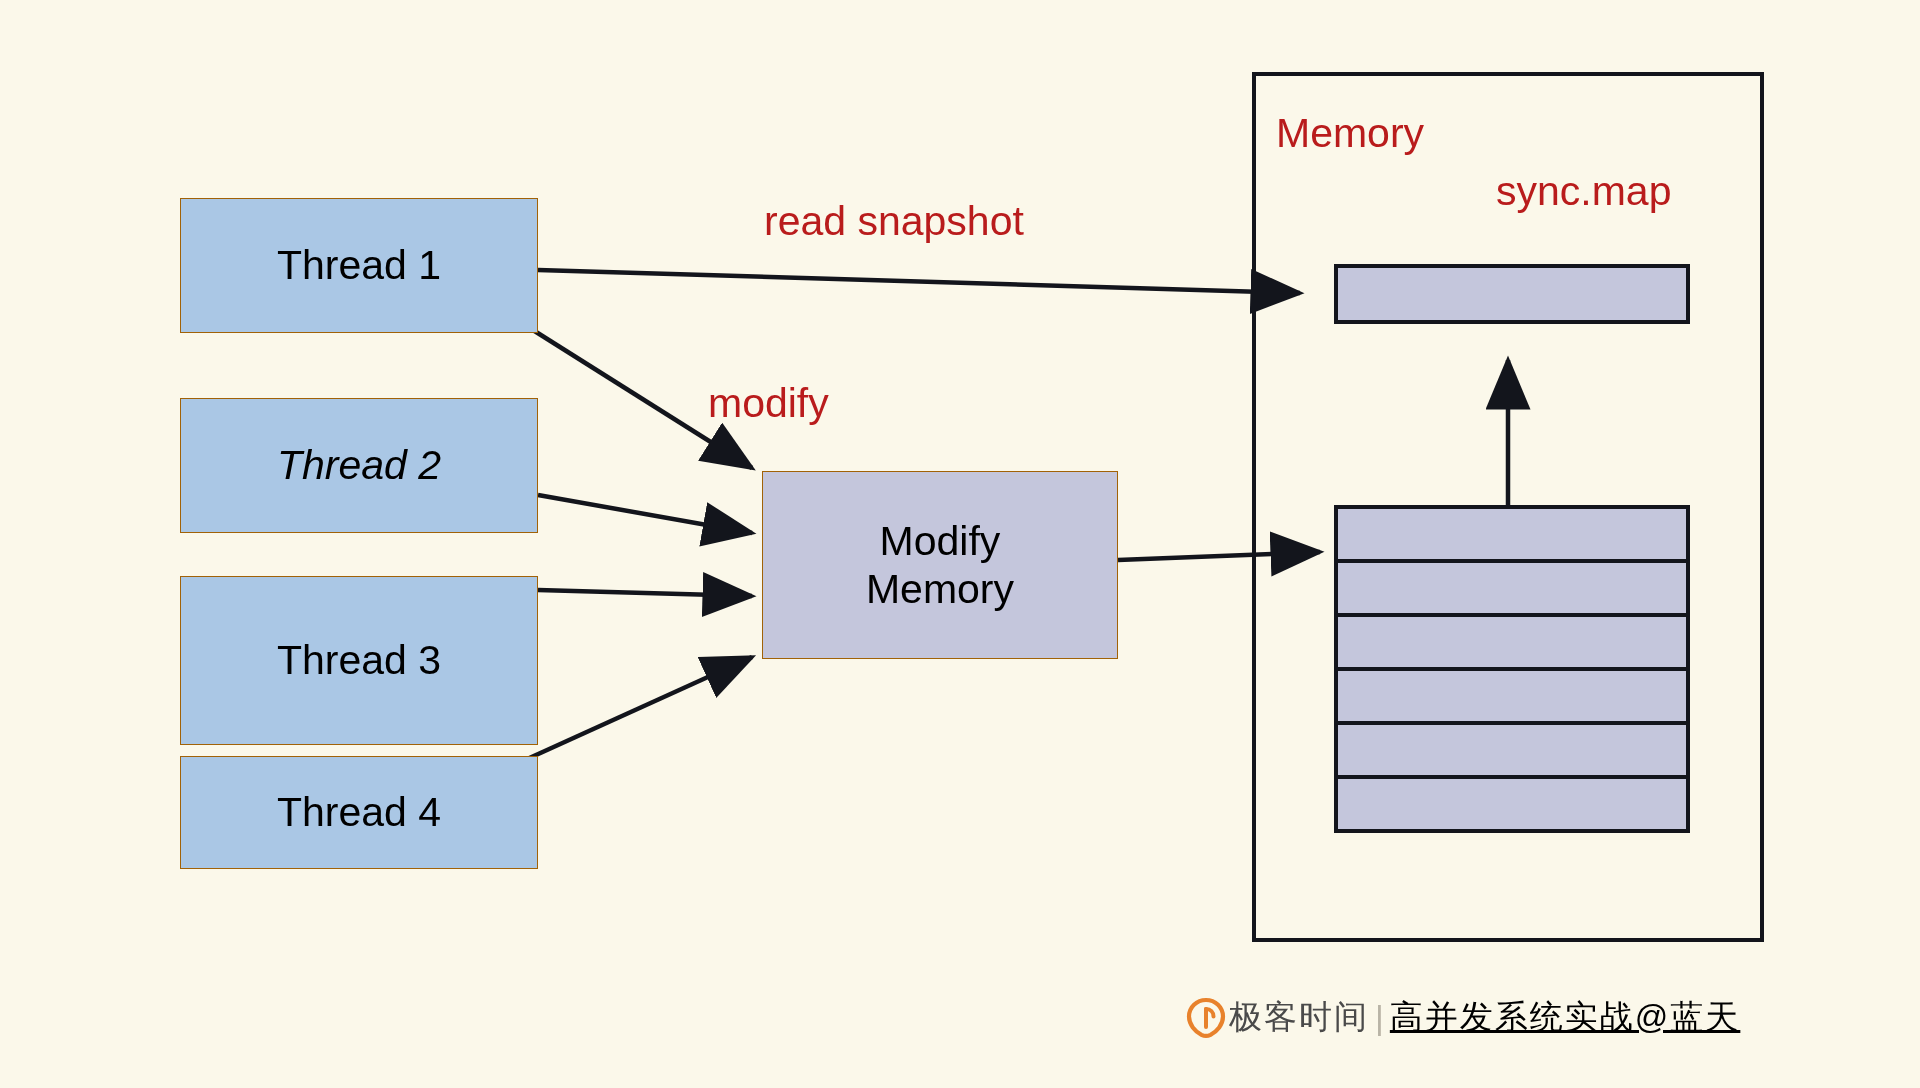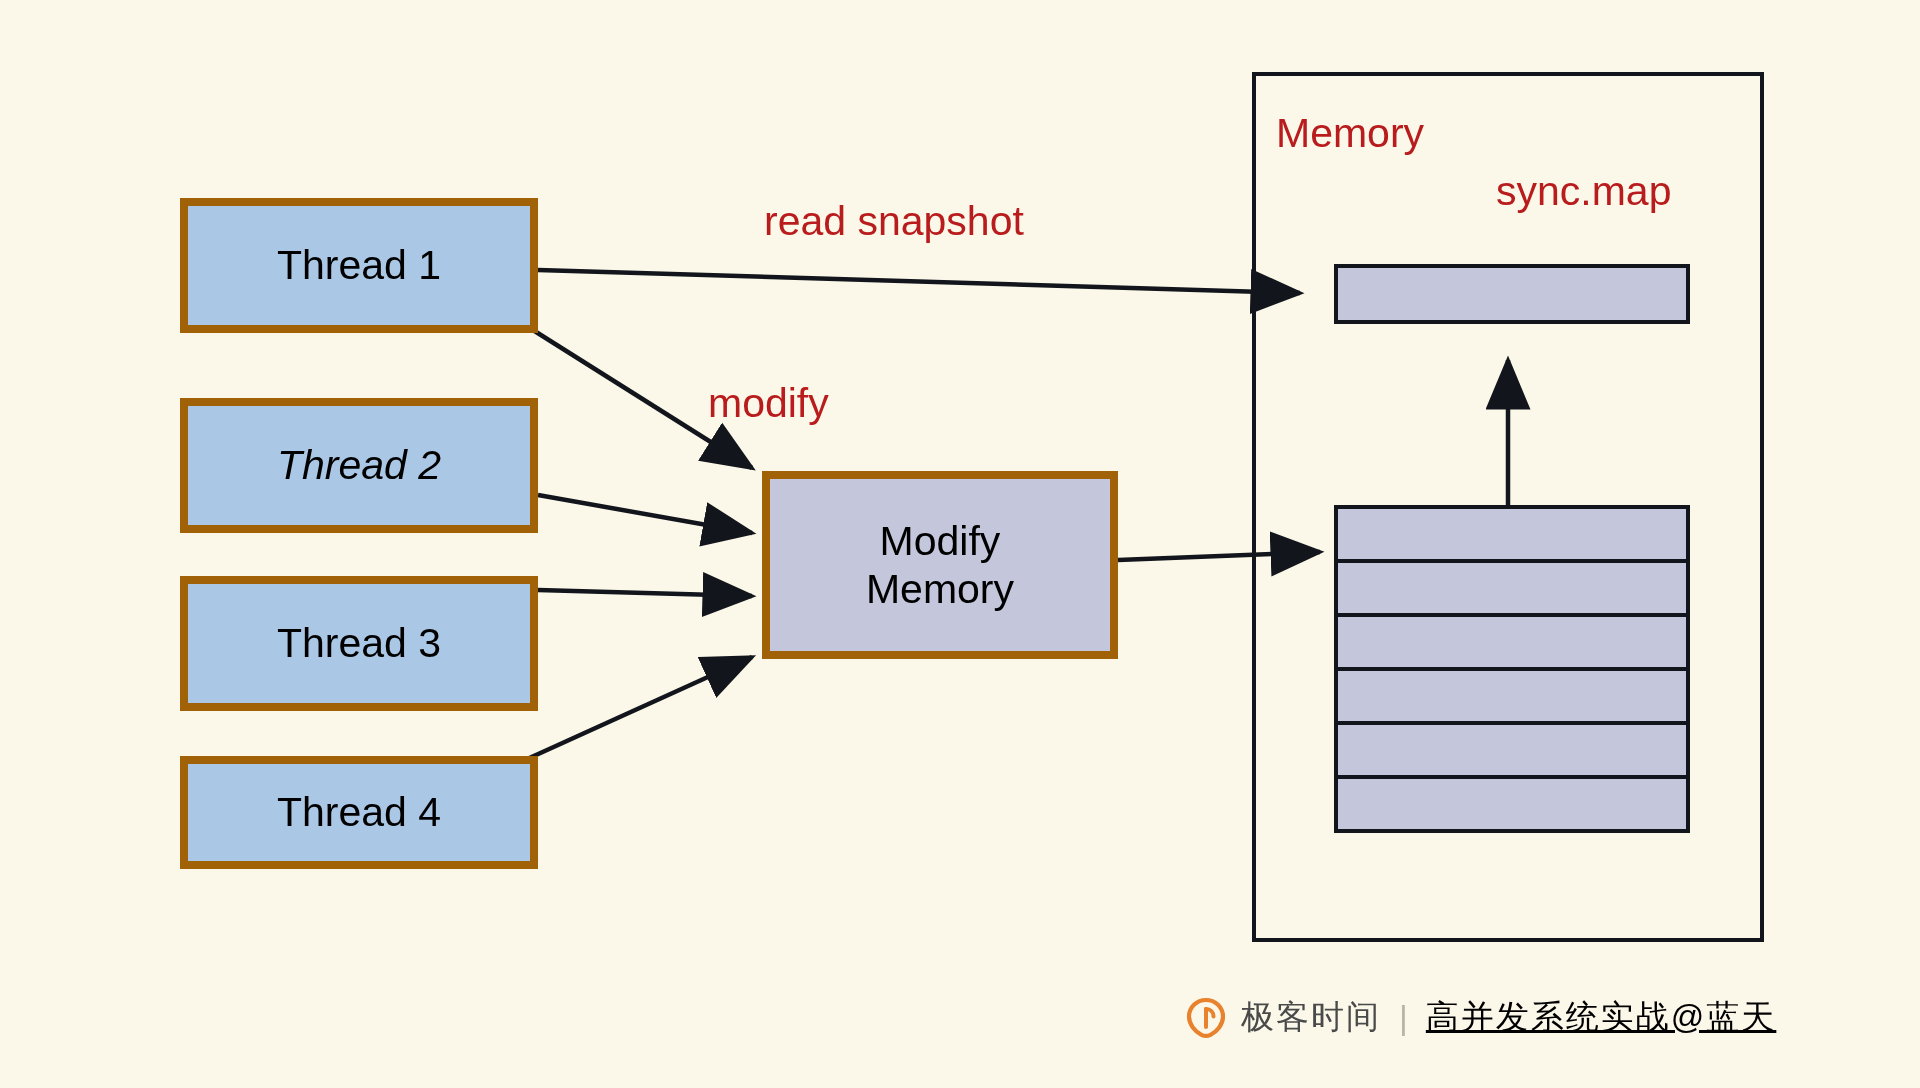--- a/index.html
+++ b/index.html
@@ -19,21 +19,21 @@
     position: absolute;
     left: 0;
     top: 0;
     width: 1920px;
     height: 1088px;
     pointer-events: none;
   }
   .node {
     position: absolute;
     box-sizing: border-box;
-    border: 8px solid #a16207;
+    border: 1px solid #a16207;
     display: flex;
     align-items: center;
     justify-content: center;
     text-align: left;
     color: #000;
     line-height: 1.18;
   }
   .thread-node {
     background: #aac7e5;
     font-size: 41px;
@@ -71,21 +71,21 @@
     color: #b91c1c;
     white-space: nowrap;
   }
   .lbl-edge { font-size: 41px; }
   .lbl-memory { font-size: 41px; }
   .lbl-syncmap { font-size: 41px; }
   .watermark {
     position: absolute;
     display: flex;
     align-items: center;
-    gap: 14px;
+    gap: 2px;
     font-size: 33px;
   }
   .wm-logo {
     width: 42px;
     height: 42px;
     position: relative;
     flex: none;
   }
   .wm-brand { color: #4a4a4a; letter-spacing: 2px; }
   .wm-sep { color: #b9b4a6; font-size: 34px; padding: 0 4px; }
@@ -119,21 +119,21 @@
   </svg>
 
   <div class="node thread-node" style="left:180px;  top:198px; width:358px; height:135px;">
     <span>Thread 1</span>
   </div>
 
   <div class="node thread-node" style="left:180px;  top:398px; width:358px; height:135px;font-style:italic;">
     <span>Thread 2</span>
   </div>
 
-  <div class="node thread-node" style="left:180px;  top:576px; width:358px; height:135px;">
+  <div class="node thread-node" style="left:180px;  top:576px; width:358px; height:169px;">
     <span>Thread 3</span>
   </div>
 
   <div class="node thread-node" style="left:180px;  top:756px; width:358px; height:113px;">
     <span>Thread 4</span>
   </div>
 
   <div class="node queue-node" style="left:762px; top:471px; width:356px; height:188px;">
     <span>Modify</span>
     <span>Memory</span>

